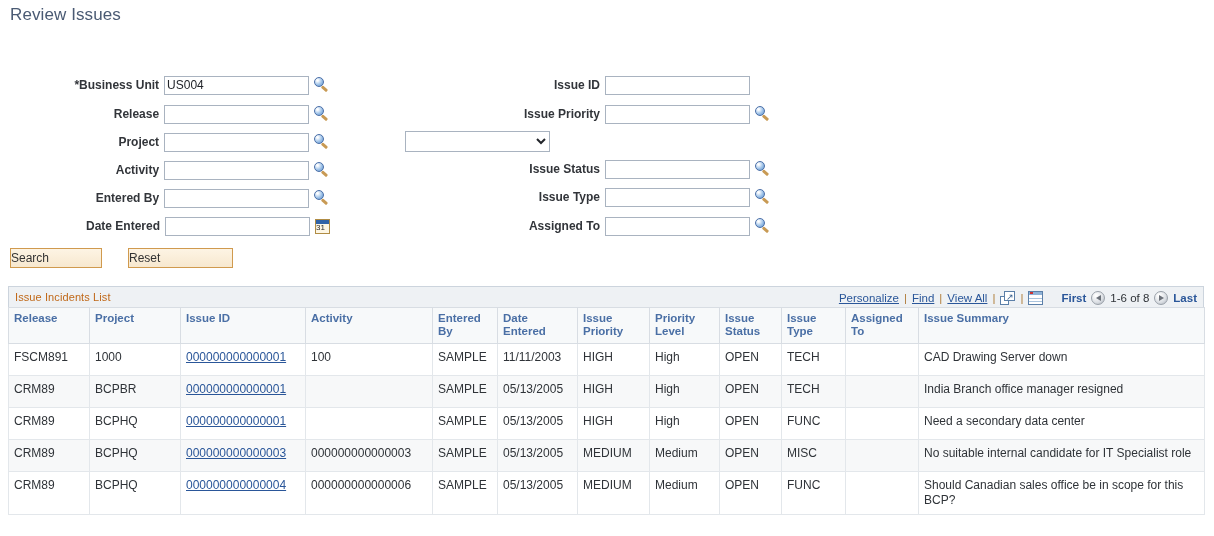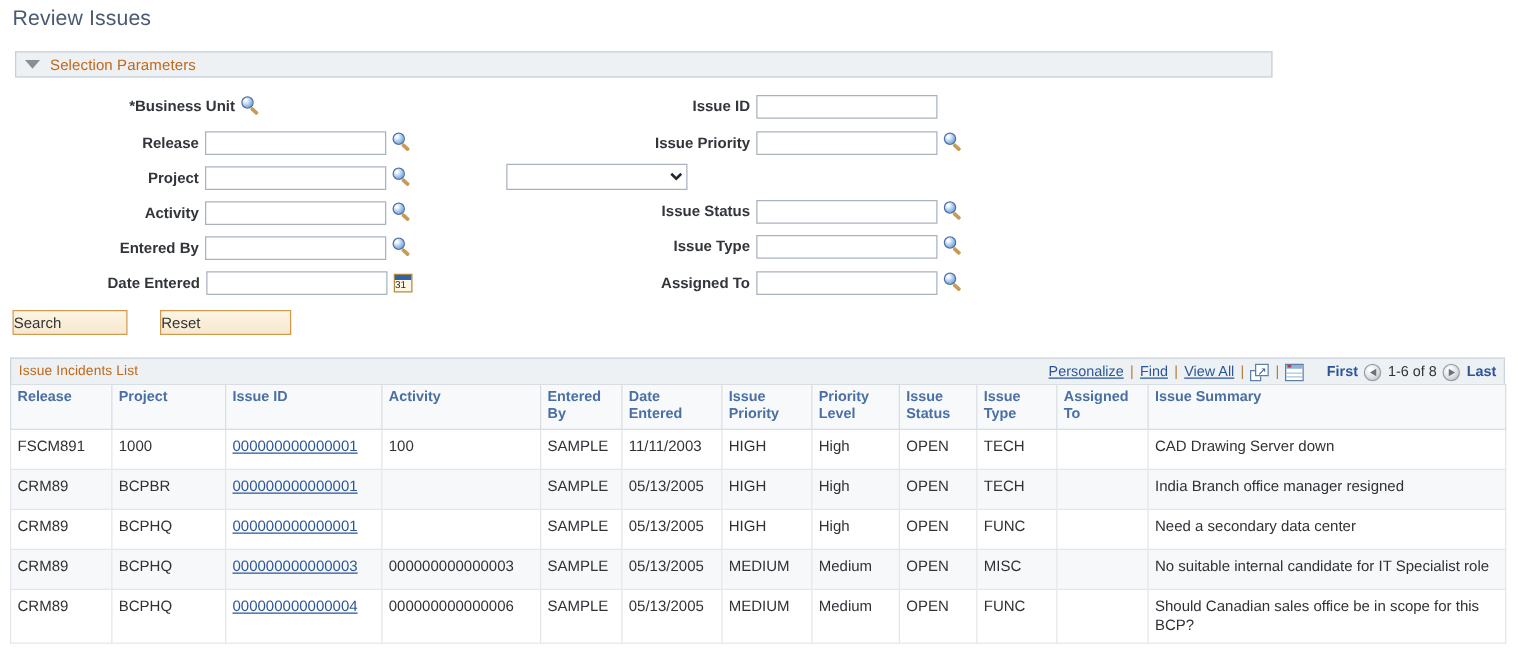--- a/index.html
+++ b/index.html
@@ -191,29 +191,26 @@
   table.grid tr.norm td { background: #ffffff; }
   a.cellink { color: #2a5699; text-decoration: underline; cursor: pointer; }
 </style>
 </head>
 <body>
 
 <div class="page">
 
   <div class="page-title">Review Issues</div>
 
-  <div class="group-bar">
-    <span class="tri-collapse"></span>
-    <span class="group-title">Selection Parameters</span>
-  </div>
 
   <div class="form-area">
 
-    <div class="frow" style="left:0; top:2px; width:330px;margin-left:28px;">
+    <div class="frow" style="left:0; top:2px; width:330px;">
       <span class="flabel" style="width:160px;">*Business Unit</span>
+      <input class="finput" style="width: 145px; margin-left: 5px;" value="US004">
       <span class="ico-mag">
           <span class="lens"></span>
           <span class="handle"></span>
         </span>
     </div>
 
     <div class="frow" style="left:0; top:31px; width:330px;">
       <span class="flabel" style="width:160px;">Release</span>
       <input class="finput" style="width: 145px; margin-left: 5px;" value="">
       <span class="ico-mag">

